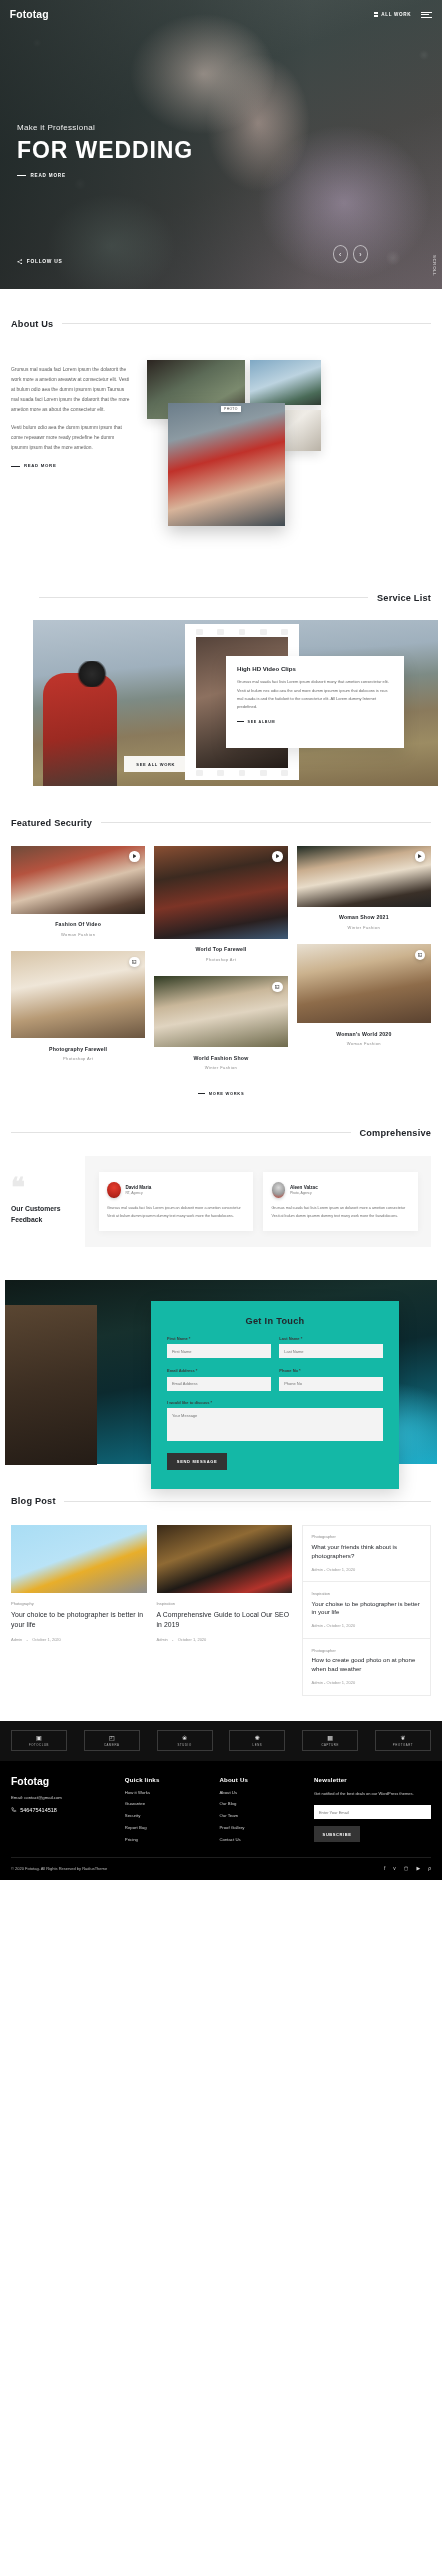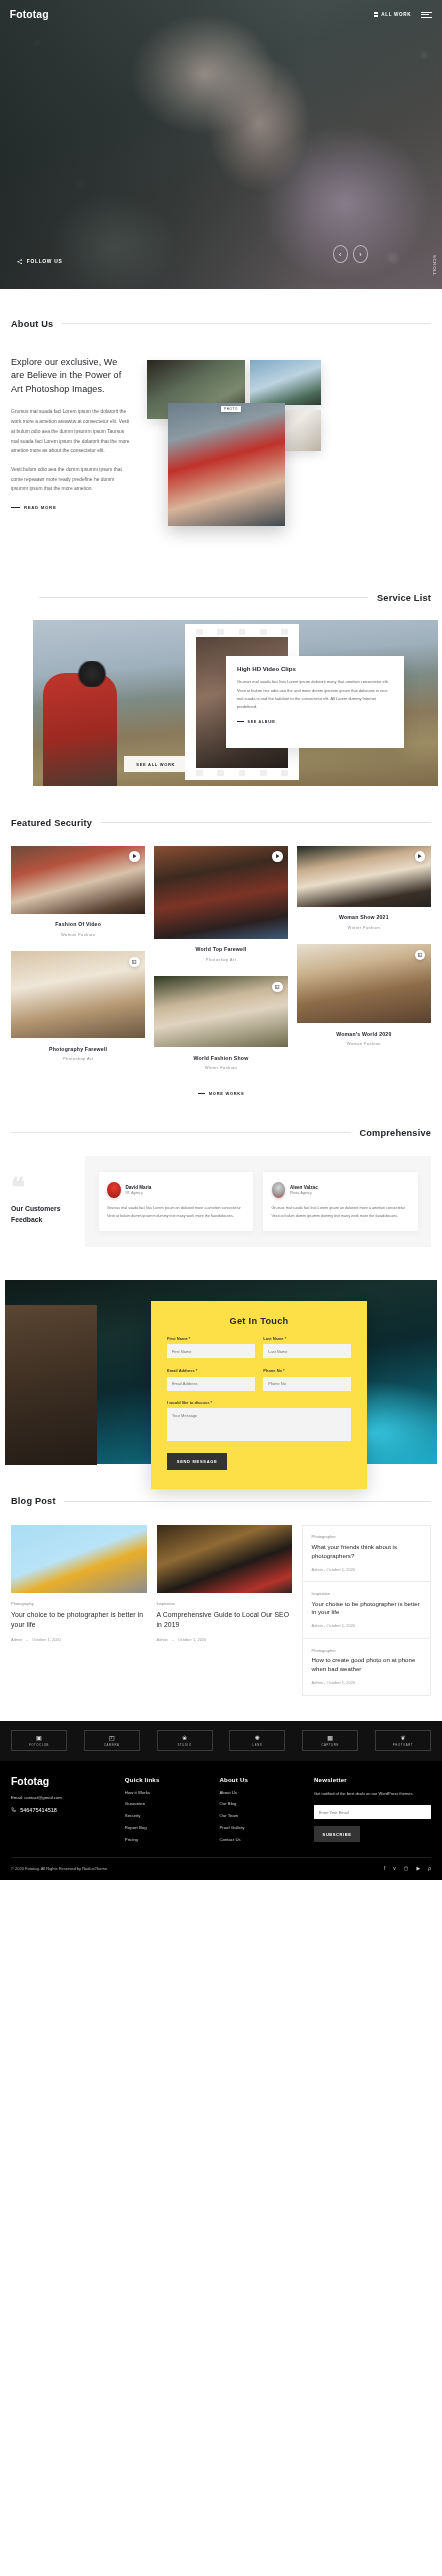--- a/index.html
+++ b/index.html
@@ -199,21 +199,21 @@
     position: absolute; left: 4.9px; top: 0; width: 432px; height: 184px;
     background:
       radial-gradient(ellipse 141px 74px at 368px 153px, #35c4de 0%, rgba(53,196,222,0) 70%),
       linear-gradient(170deg, #0f1a18 0%, #16302d 28%, #0c2a2f 50%, #0e5f70 78%, #16a7c4 100%);
   }
   .contact-bg::before {
     content: ""; position: absolute; left: 0; top: 24.6px; width: 92px; height: 160px;
     background: linear-gradient(170deg, #5a4632 0%, #3c2e22 50%, #241c16 100%);
   }
   .contact-card {
-    position: absolute; left: 151px; top: 21px; width: 216px; background: #fde047;
+    position: absolute; left: 151px; top: 21px; width: 248px; background: #14b8a6;
     padding: 14.7px 16px 18.4px 16px; z-index: 3;
     box-shadow: 0 4.9px 17px rgba(0,0,0,0.18);
   }
   .gt-title { text-align: center; font-size: 9.2px; font-weight: 600; color: #23262b; letter-spacing: 0.3px; }
   .frow { display: flex; gap: 8.6px; margin-top: 9.8px; }
   .fgroup { flex: 1; }
   .flabel { font-size: 4px; color: #3a3a3a; font-weight: 600; display: block; margin-bottom: 3.1px; }
   .finput {
     width: 100%; background: #f3f3f3; border: none; height: 14px;
     padding: 0 4.9px; font-size: 4px; color: #8e8e8e;
@@ -308,20 +308,28 @@
           <span>ALL WORK</span>
         </div>
         <div class="hamburger">
           <span></span>
             <span></span>
             <span></span>
         </div>
       </div>
     </div>
 
+    <div class="hero-content">
+      <div class="hero-sub">Make it Professional</div>
+      <div class="hero-title">FOR WEDDING</div>
+      <div class="hero-cta">
+        <span class="dash"></span>
+        <span>READ MORE</span>
+      </div>
+    </div>
 
     <div class="follow">
       <span class="share-icon">
         <svg width="5.5" height="5.5" viewBox="0 0 16 16" fill="#fff">
             <circle cx="12.5" cy="3" r="2.3"></circle>
             <circle cx="12.5" cy="13" r="2.3"></circle>
             <circle cx="3.5" cy="8" r="2.3"></circle>
             <path d="M5 7L11 4M5 9l6 3" stroke="#fff" stroke-width="1.3" fill="none"></path>
           </svg>
       </span>
@@ -335,21 +343,20 @@
     <div class="scroll-label">SCROLL</div>
   </section>
 
   <section class="about">
     <div class="sec-head">
       <div class="sec-title">About Us</div>
       <div class="line"></div>
     </div>
     <div class="about-body">
       <div class="about-left">
-        <div class="about-h">Explore our exclusive, We are Believe in the Power of Art Photoshop Images.</div>
         <p class="about-p">Grursus mal suada faci Lorem ipsum the dolarorit the work more a ametion areawtw at consectetur elit. Vesti at bulum odio aea the dumm ipsumm ipsum Taursus mal suada faci Lorem ipsum the dolarorit that the more ametion more as about the consectetur elit.</p>
         <p class="about-p">Vesti bulum odio aea the dumm ipsumm ipsum that come repeaawr more ready predefine he dumm ipsumm ipsum that the more ametion.</p>
         <div class="readmore">
           <span class="dash"></span>
           <span>READ MORE</span>
         </div>
       </div>
       <div class="about-right">
         <div class="ph ph-1"></div>
         <div class="ph ph-2"></div>

